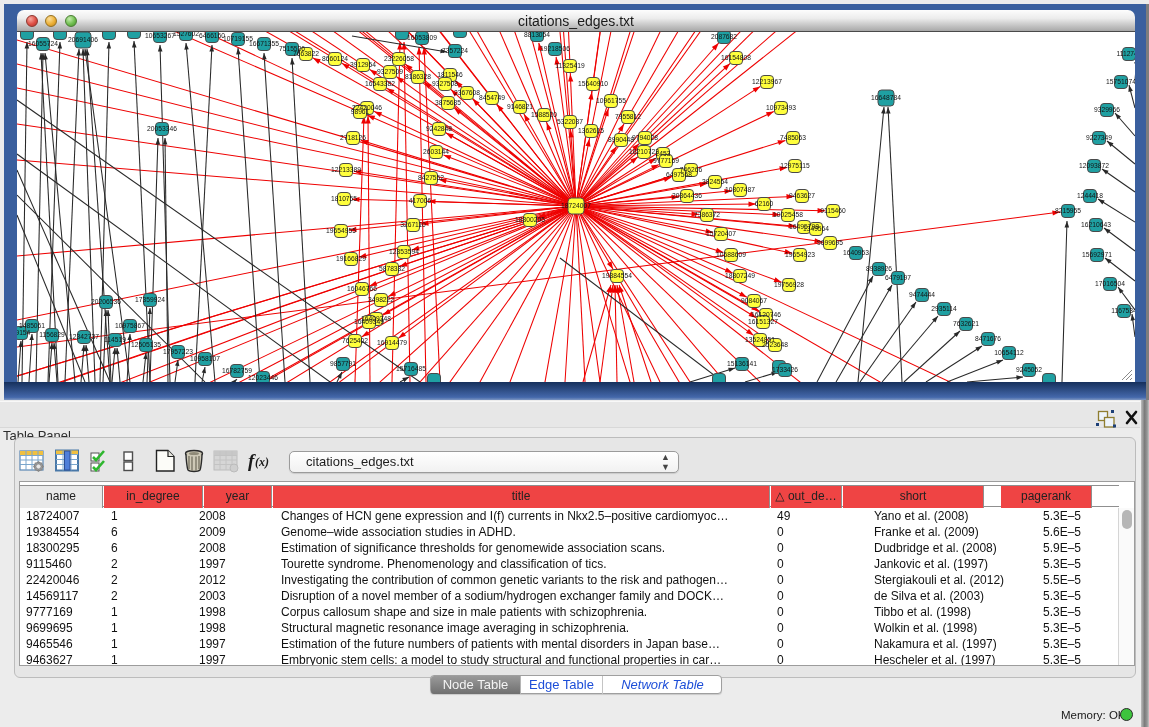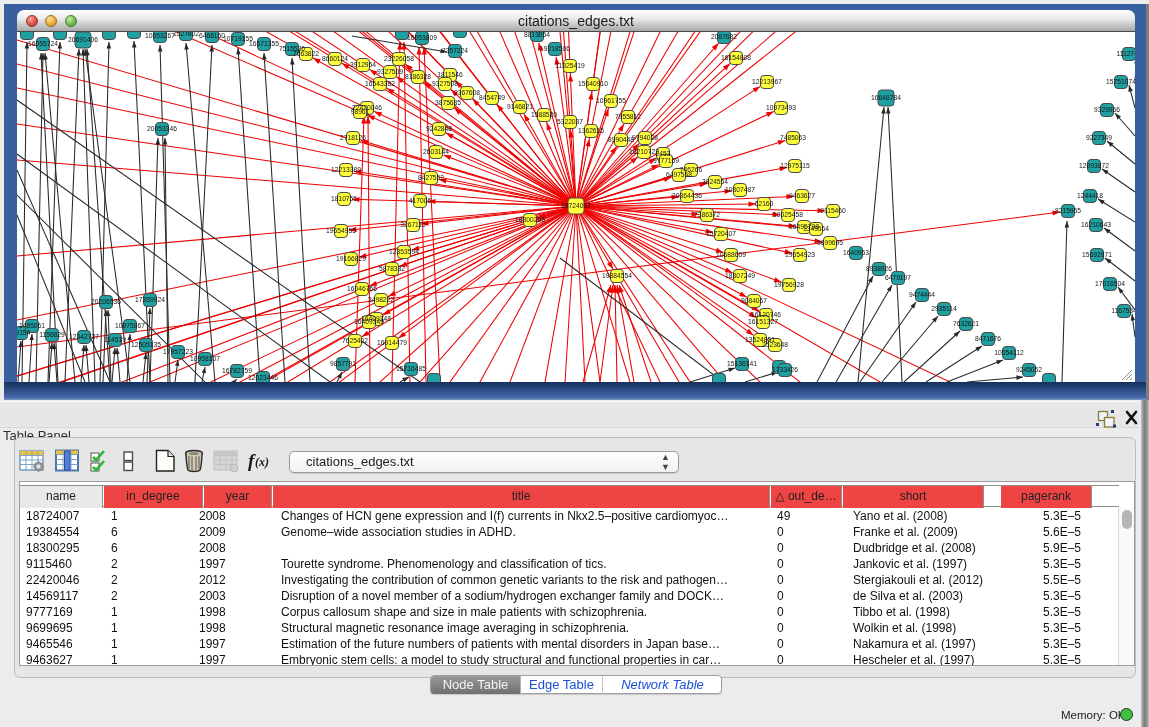--- a/index.html
+++ b/index.html
@@ -24,21 +24,21 @@
 #thead { position:absolute; left:0; top:3px; width:1099px; height:22px; border-top:1px solid #8f8f8f; border-bottom:1px solid #8f8f8f; }
 .th { position:absolute; top:0; height:22px; background:#ef4444; border-right:1px solid #8f8f8f; text-align:center; line-height:21px; font-size:12px; color:#222; }
 #tbody { position:absolute; left:0; top:26px; width:1099px; }
 .tr { position:relative; height:16px; line-height:16px; white-space:nowrap; }
 .tr div { position:absolute; top:0; height:16px; overflow:hidden; }
 .c0 { left:6px; width:90px; }
 .c1 { left:91px; width:60px; }
 .c2 { left:179px; width:60px; }
 .c3 { left:261px; width:495px; }
 .c4 { left:757px; width:60px; }
-.c5 { left:833px; width:160px; }
+.c5 { left:854px; width:160px; }
 .c6 { left:1023px; width:100px; }
 #vscroll { position:absolute; left:1098px; top:26px; width:16px; height:157px; background:#fafafa; border-left:1px solid #d5d5d5; }
 #vthumb { position:absolute; left:2.5px; top:2px; width:10px; height:19px; background:#b6b6b6; border-radius:5px; }
 #segs { position:absolute; left:430px; top:675px; width:292px; height:19px; border-radius:4px; border:1px solid #9f9f9f;
   background:#ffffff; box-shadow:0 1px 1px rgba(0,0,0,0.15); font-size:13px;padding-left:12px; }
 #segs div { position:absolute; top:0; height:18px; line-height:17px; text-align:center; color:#1d4ed8; }
 #seg1 { left:0; width:89px; background:linear-gradient(#9a9a9a,#6f6f6f); color:#f4f4f4 !important; border-radius:3px 0 0 3px; }
 #seg2 { left:89px; width:82px; border-left:1px solid #b5b5b5; }
 #seg3 { left:171px; width:120px; border-left:1px solid #c4c4c4;font-style:italic; }
 #memory { position:absolute; left:1061px; top:709px; font-size:11.5px; color:#1a1a1a; }
@@ -782,20 +782,21 @@
         <div class="c2">2009</div>
         <div class="c3">Genome–wide association studies in ADHD.</div>
         <div class="c4">0</div>
         <div class="c5">Franke et al. (2009)</div>
         <div class="c6">5.6E–5</div>
       </div>
       <div class="tr">
         <div class="c0">18300295</div>
         <div class="c1">6</div>
         <div class="c2">2008</div>
+        <div class="c3">Estimation of significance thresholds for genomewide association scans.</div>
         <div class="c4">0</div>
         <div class="c5">Dudbridge et al. (2008)</div>
         <div class="c6">5.9E–5</div>
       </div>
       <div class="tr">
         <div class="c0">9115460</div>
         <div class="c1">2</div>
         <div class="c2">1997</div>
         <div class="c3">Tourette syndrome. Phenomenology and classification of tics.</div>
         <div class="c4">0</div>

